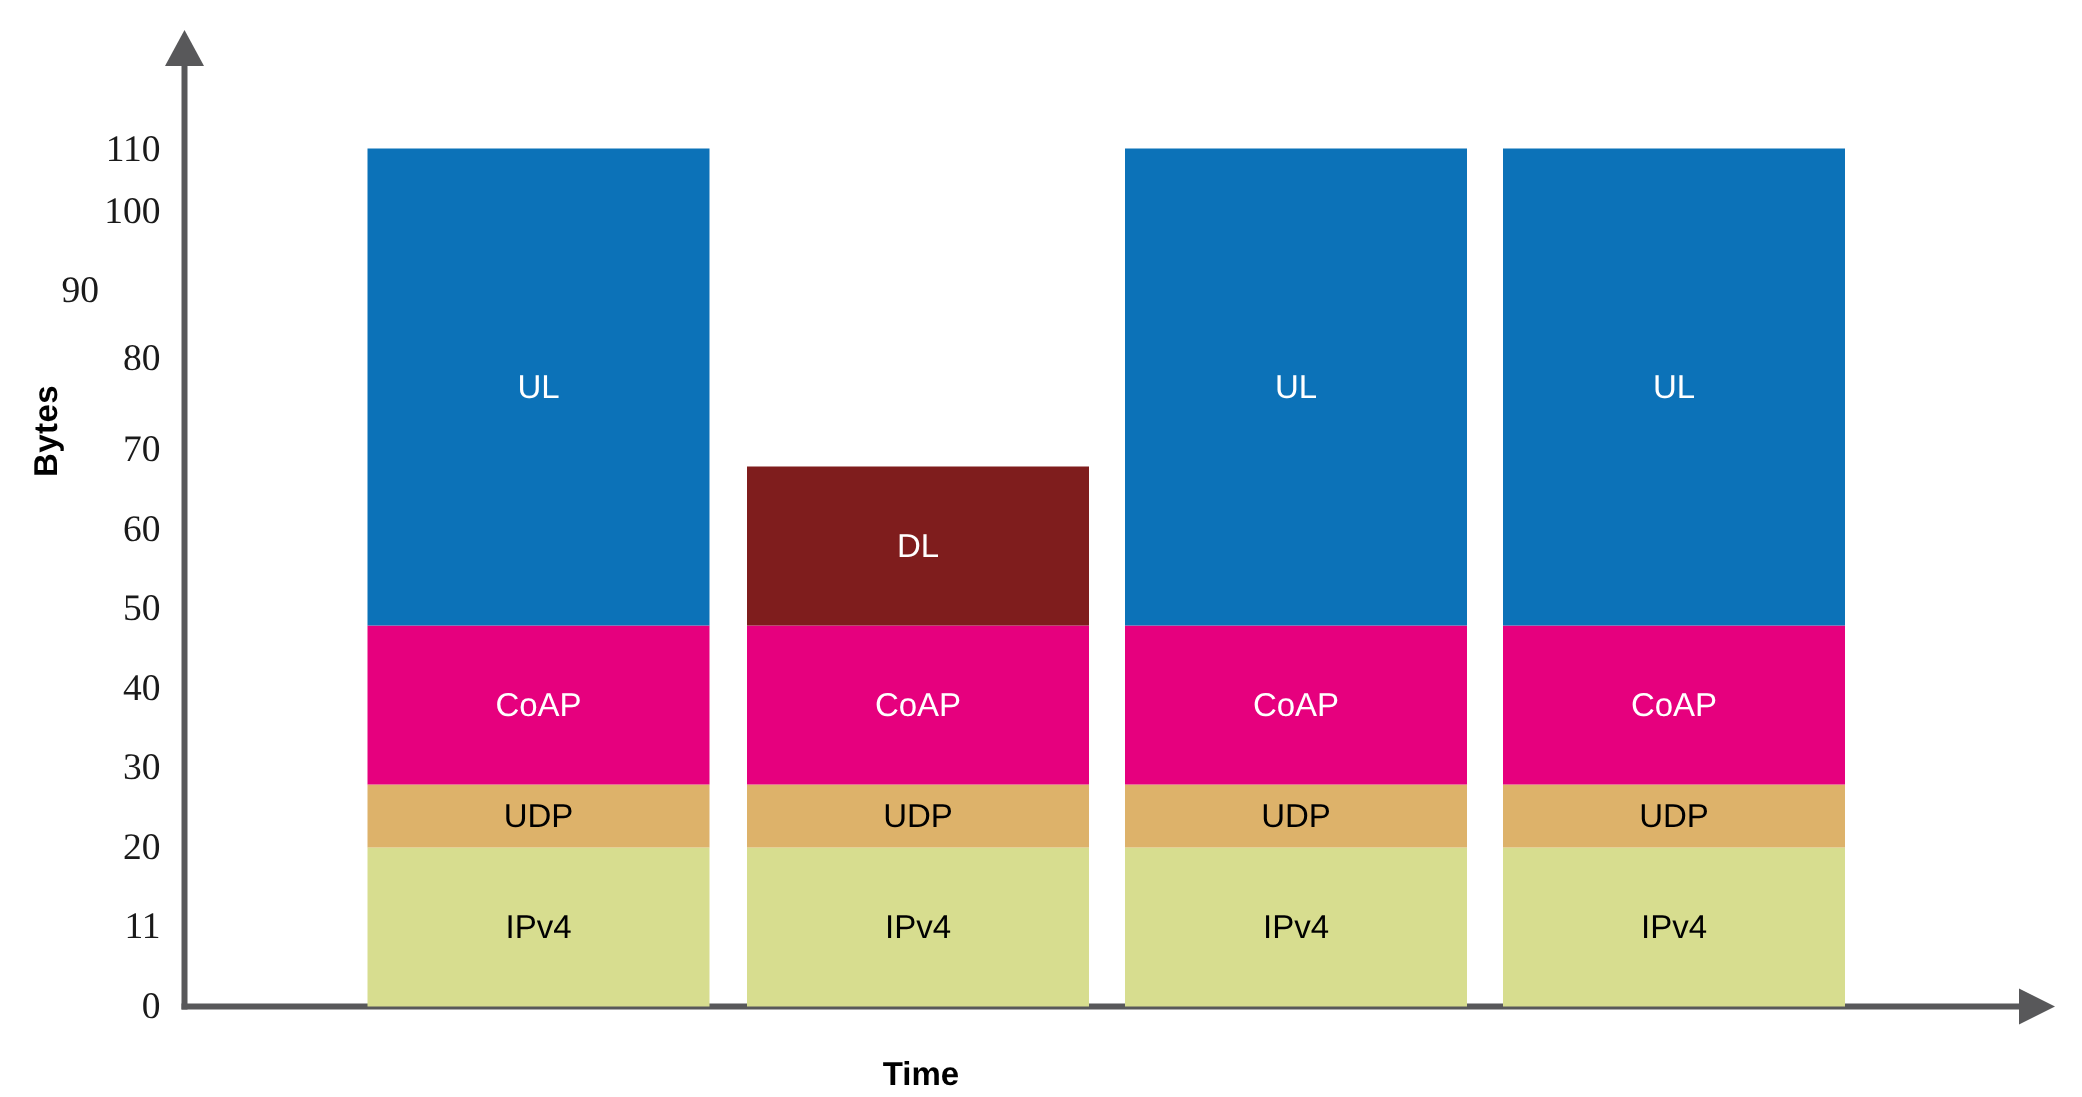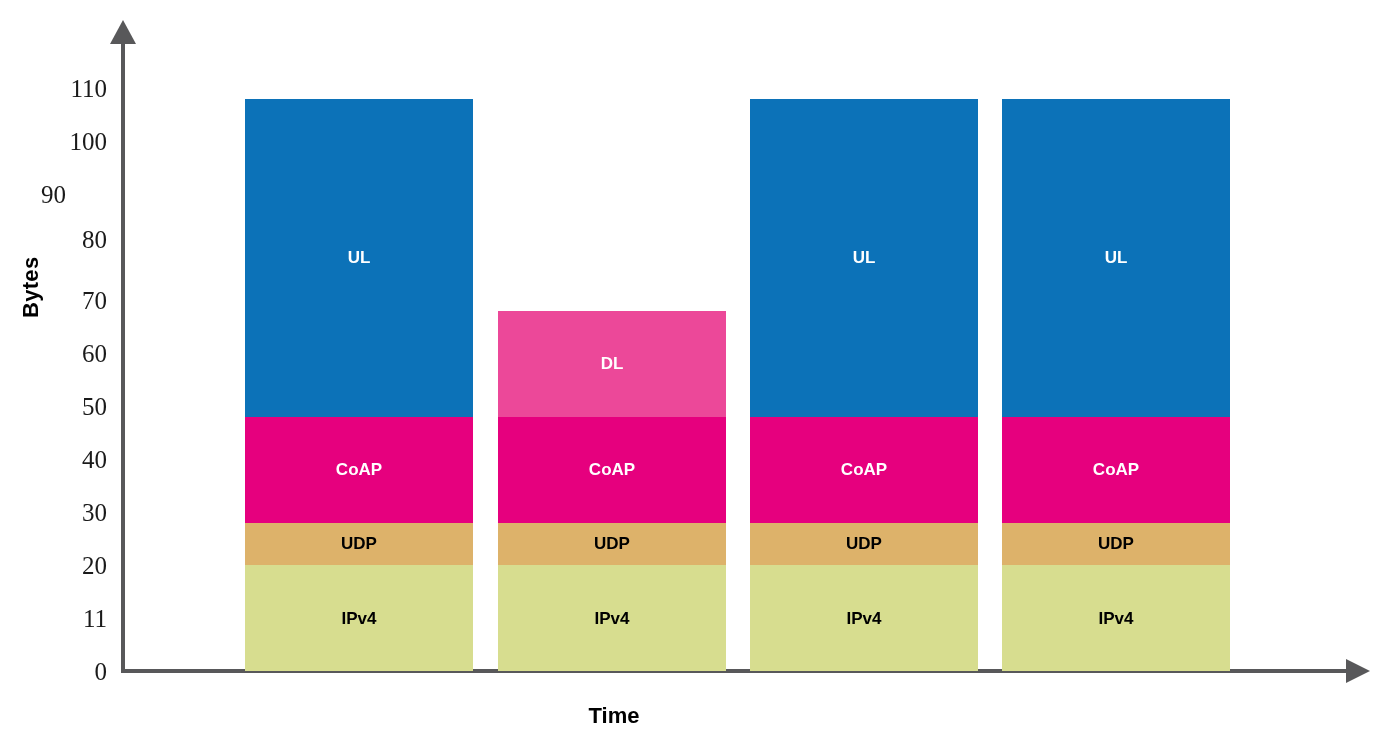--- a/index.html
+++ b/index.html
@@ -118,45 +118,44 @@
   .bar-segment {
     position: absolute;
     left: 0;
     width: 100%;
     box-sizing: border-box;
     display: flex;
     align-items: center;
     justify-content: center;
   }
   .segment-label {
-    font-size: 17px;
+    font-size: 22px;
     line-height: 1;
     white-space: nowrap;
     user-select: none;
-    font-weight: bold;
   }
 </style>
 </head>
 <body>
 
 <div id="chart-root">
 
   <div id="y-tick-layer">
       <div class="y-tick-label" style="top: 671px;">0</div>
       <div class="y-tick-label" style="top: 618px;">11</div>
       <div class="y-tick-label" style="top: 565px;">20</div>
       <div class="y-tick-label" style="top: 512px; margin-left: 15px;">30</div>
       <div class="y-tick-label" style="top: 459px;">40</div>
       <div class="y-tick-label" style="top: 406px;">50</div>
       <div class="y-tick-label" style="top: 353px; padding-left: 26px;">60</div>
       <div class="y-tick-label" style="top: 300px;">70</div>
       <div class="y-tick-label" style="top: 239px;">80</div>
       <div class="y-tick-label" style="top: 194px; text-align: center;">90</div>
       <div class="y-tick-label" style="top: 141px;">100</div>
-      <div class="y-tick-label" style="top: 88px; margin-left: 33px;">110</div>
+      <div class="y-tick-label" style="top: 100px; margin-left: 33px;">110</div>
     </div>
 
   <div class="axis-line" id="y-axis-line"></div>
   <div class="axis-line" id="x-axis-line"></div>
   <div id="y-axis-arrow"></div>
   <div id="x-axis-arrow"></div>
 
   <div id="y-axis-title">Bytes</div>
   <div id="x-axis-title">Time</div>
 
@@ -178,21 +177,21 @@
       <div class="bar-group" style="left: 498px; width: 228px; height: 360.4px;">
         <div class="bar-segment" style="background: rgb(215, 221, 143); bottom: 0px; height: 106px;">
           <span class="segment-label" style="color: rgb(0, 0, 0);">IPv4</span>
         </div>
         <div class="bar-segment" style="background: rgb(221, 178, 106); bottom: 106px; height: 42.4px;">
           <span class="segment-label" style="color: rgb(0, 0, 0);">UDP</span>
         </div>
         <div class="bar-segment" style="background: rgb(230, 0, 126); bottom: 148.4px; height: 106px;">
           <span class="segment-label" style="color: rgb(255, 255, 255);">CoAP</span>
         </div>
-        <div class="bar-segment" style="background: #ec4899; bottom: 254.4px; height: 106px;">
+        <div class="bar-segment" style="background: #7f1d1d; bottom: 254.4px; height: 106px;">
           <span class="segment-label" style="color: rgb(255, 255, 255);">DL</span>
         </div>
       </div>
       <div class="bar-group" style="left: 750px; width: 228px; height: 572.4px;">
         <div class="bar-segment" style="background: rgb(215, 221, 143); bottom: 0px; height: 106px;">
           <span class="segment-label" style="color: rgb(0, 0, 0);">IPv4</span>
         </div>
         <div class="bar-segment" style="background: rgb(221, 178, 106); bottom: 106px; height: 42.4px;">
           <span class="segment-label" style="color: rgb(0, 0, 0);">UDP</span>
         </div>

